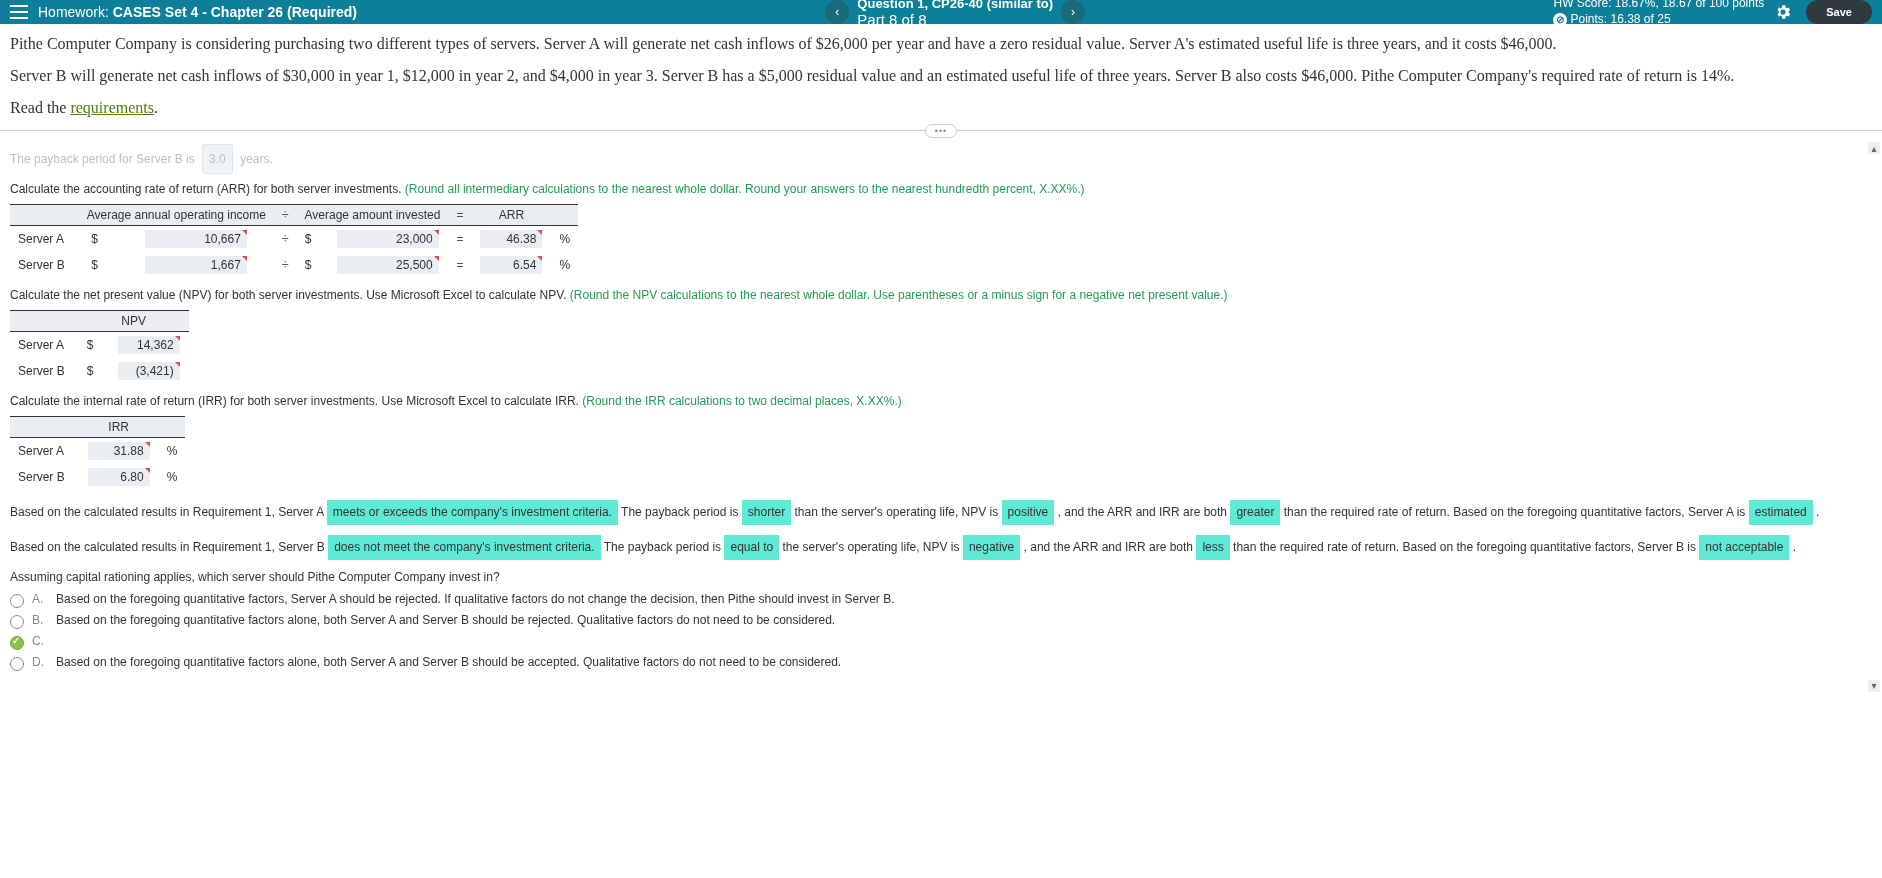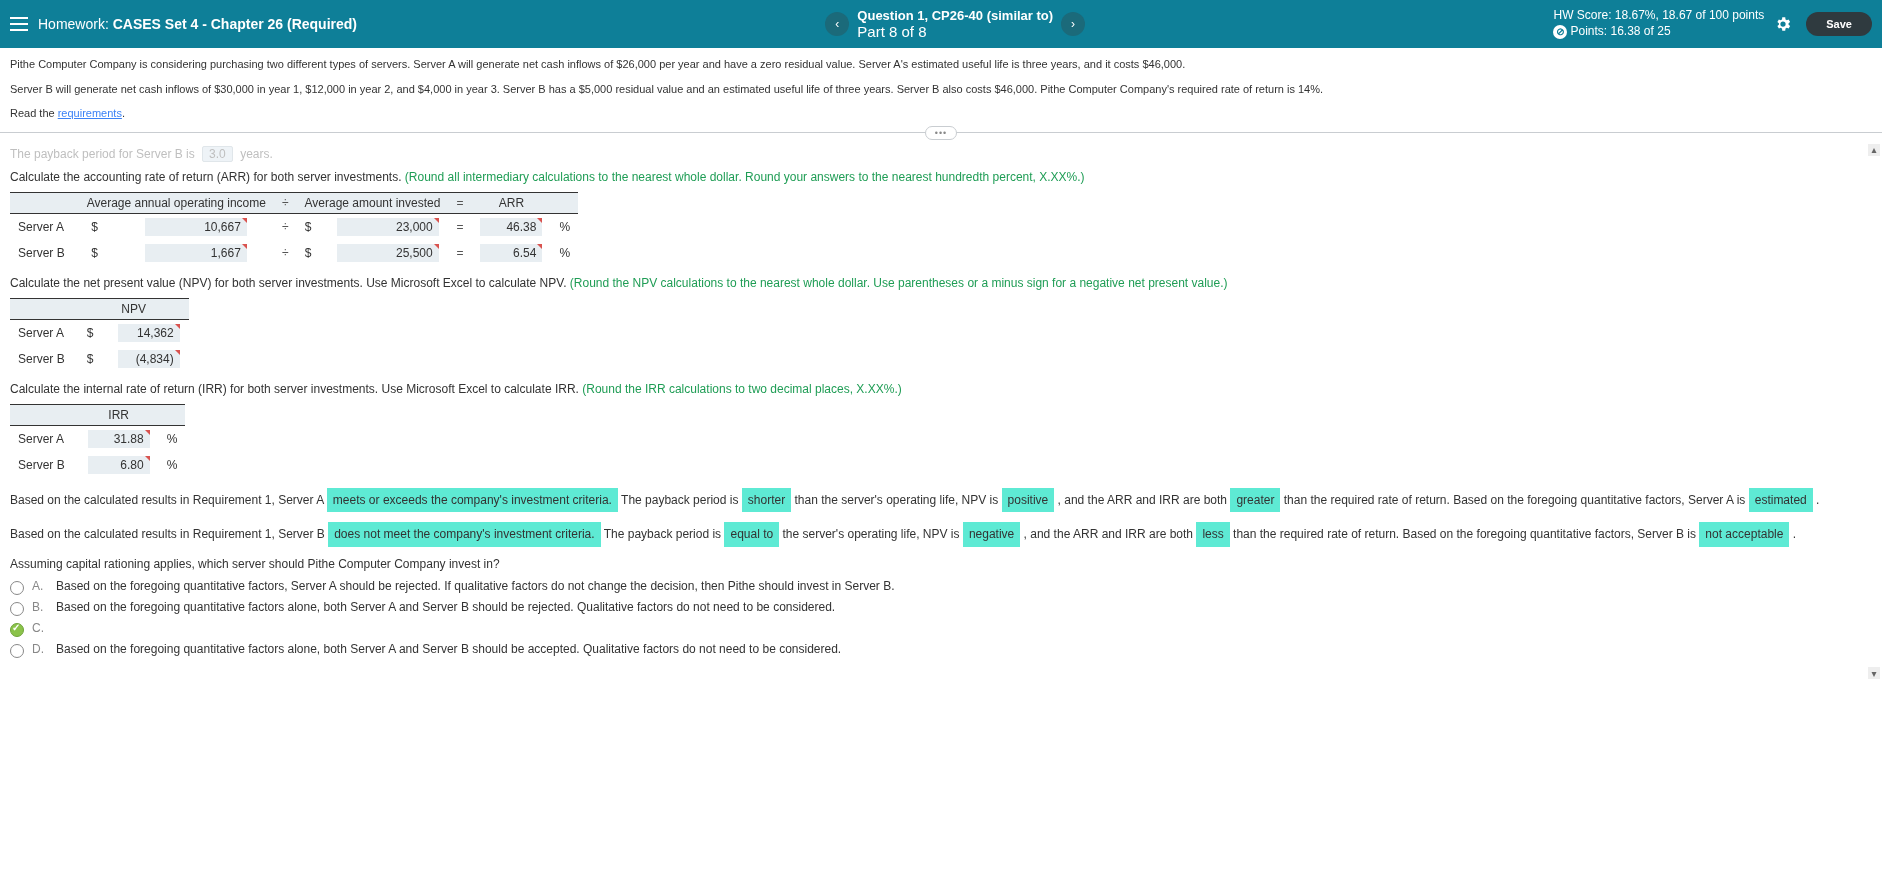--- a/index.html
+++ b/index.html
@@ -1,39 +1,39 @@
 <!DOCTYPE html>
 <html><head>
 <meta charset="utf-8">
 <style>
   html,body{margin:0;padding:0;font-family:Arial,Helvetica,sans-serif;font-size:13px;color:#333;background:#fff;}
-  .header{background:#0e7f98;color:#fff;display:flex;align-items:center;height:48px;padding:0 10px;gap:10px;}
+  .header{background:#0e7f98;color:#fff;display:flex;align-items:center;height:24px;padding:0 10px;gap:10px;}
   .hamburger{width:18px;height:14px;display:flex;flex-direction:column;justify-content:space-between;cursor:pointer;}
   .hamburger span{display:block;height:2px;background:#fff;}
   .hw-title{font-size:14px;}
   .hw-title b{font-weight:bold;}
   .nav-group{display:flex;align-items:center;gap:8px;margin:0 auto;}
   .nav-btn{width:24px;height:24px;border-radius:50%;background:#1b6a7a;display:flex;align-items:center;justify-content:center;color:#fff;cursor:pointer;font-size:12px;}
   .q-center{font-size:13px;}
   .q-center .q1{font-weight:bold;}
   .q-center .q2{font-size:15px;}
   .score-block{font-size:12px;line-height:1.3;white-space:nowrap;}
   .score-block b{font-weight:normal;margin-top:12px;}
   .no-icon{display:inline-flex;align-items:center;justify-content:center;width:14px;height:14px;border-radius:50%;background:#fff;color:#0e7f98;font-size:10px;font-weight:bold;margin-right:3px;}
   .right-controls{display:flex;align-items:center;gap:14px;}
   .gear{width:18px;height:18px;display:inline-block;position:relative;}
   .gear svg{width:100%;height:100%;fill:#fff;}
   .save-btn{background:#2f3a3f;color:#fff;border-radius:18px;padding:6px 20px;font-size:11px;font-weight:bold;cursor:pointer;}
-  .problem{padding:8px 10px 4px;font-size:11px;line-height:1.5;color:#333;}
-  .problem a{color:#3b82f6;text-decoration:underline;cursor:pointer;}
+  .problem{padding:8px 10px 4px;font-size:16px;line-height:1.5;color:#333;font-family:Liberation Serif, serif;}
+  .problem a{color:#4d7c0f;text-decoration:underline;cursor:pointer;}
   .divider{border:none;border-top:1px solid #c9cdd1;margin:6px 0 0;}
   .show-more-pill{width:30px;height:12px;border:1px solid #c9cdd1;border-radius:7px;background:#fff;margin:-7px auto 0;display:flex;align-items:center;justify-content:center;font-size:9px;color:#888;letter-spacing:1px;cursor:pointer;}
   .work-area{position:relative;padding:6px 10px 20px;font-size:12px;color:#333;overflow:auto;}
   .cutoff{color:#bfbfbf;font-size:12px;margin-bottom:6px;}
-  .cutoff .pill{display:inline-block;padding:0 6px;background:#eef3f7;border:1px solid #e0e6ea;border-radius:2px;margin:0 4px;color:#bfbfbf;}
+  .cutoff .pill{display:inline-block;padding:7px 6px;background:#eef3f7;border:1px solid #e0e6ea;border-radius:2px;margin:0 4px;color:#bfbfbf;}
   .instr{margin:8px 0;}
   .instr .hint{color:#1f9d55;}
   table.calc{border-collapse:collapse;margin:4px 0 10px;}
   table.calc th,table.calc td{padding:3px 8px;text-align:center;font-size:12px;}
   table.calc thead th{background:#e8eef2;font-weight:normal;}
   table.calc thead{border-top:1px solid #333;border-bottom:1px solid #333;}
   table.calc .rowlabel{text-align:left;padding-right:14px;}
   .input-cell{background:#e8eef2;border:1px solid #fff;padding:2px 6px;display:inline-block;min-width:50px;text-align:right;position:relative;}
   .input-cell.wide{min-width:90px;}
   .input-cell::after{content:"";position:absolute;right:0;top:0;border-top:5px solid #d9534f;border-left:5px solid transparent;}
@@ -161,21 +161,21 @@
       </thead>
     <tbody>
       <tr>
         <td class="rowlabel">Server A</td>
         <td><span class="dollar">$</span></td>
         <td><span class="input-cell">14,362</span></td>
       </tr>
       <tr>
         <td class="rowlabel">Server B</td>
         <td><span class="dollar">$</span></td>
-        <td><span class="input-cell">(4,834)</span></td>
+        <td><span class="input-cell">(3,421)</span></td>
       </tr>
     </tbody>
   </table>
 
   <div class="instr">
     <span>Calculate the internal rate of return (IRR) for both server investments. Use Microsoft Excel to calculate IRR. </span><span class="hint">(Round the IRR calculations to two decimal places, X.XX%.)</span>
   </div>
   <table class="calc">
     <thead>
         <tr>

